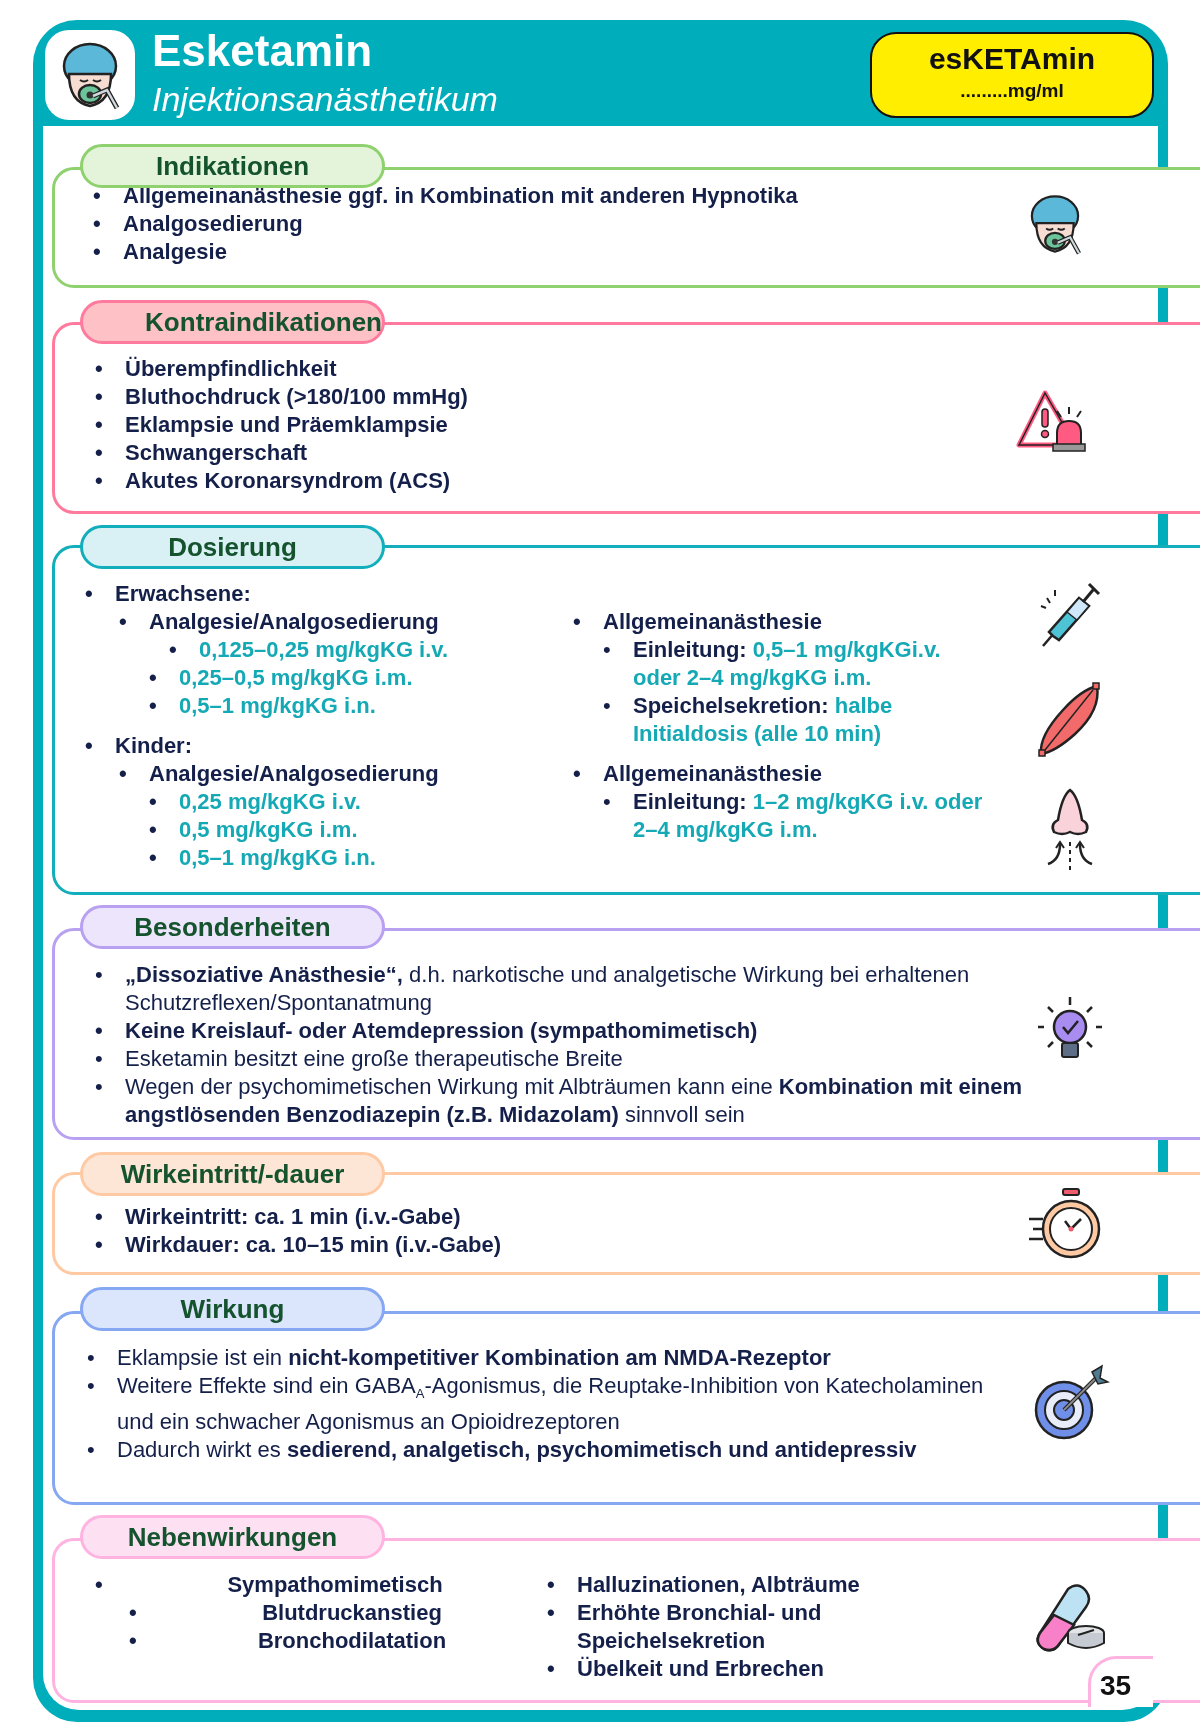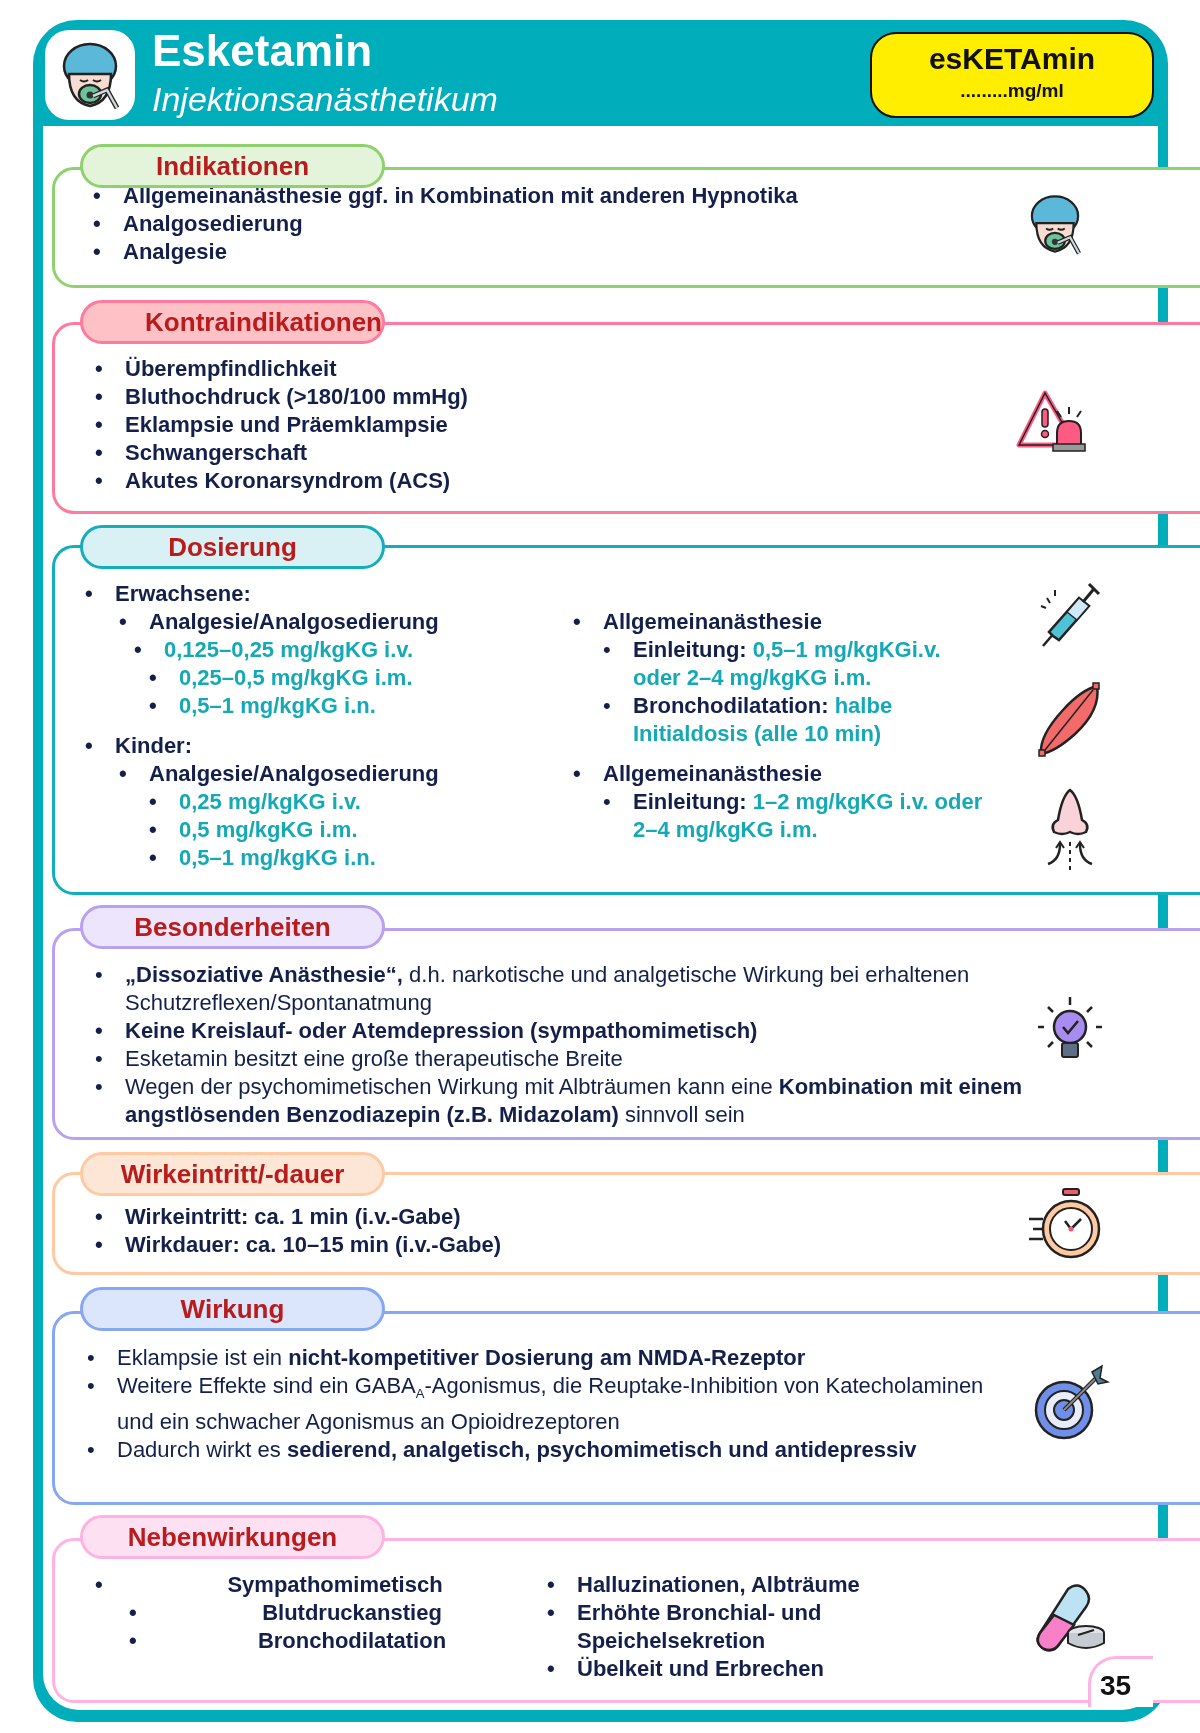--- a/index.html
+++ b/index.html
@@ -13,21 +13,21 @@
           border-radius:24px; }
   .title { position:absolute; left:152px; top:26px; font-size:44px; font-weight:bold; color:#fff; }
   .subtitle { position:absolute; left:152px; top:80px; font-size:34px; font-style:italic; color:#fff; }
   .badge { position:absolute; left:870px; top:32px; width:280px; height:82px; background:#ffee00;
            border:2px solid #111; border-radius:26px; text-align:center; color:#111; }
   .badge .b1 { font-size:30px; font-weight:bold; margin-top:8px; }
   .badge .b2 { font-size:19px; font-weight:bold; margin-top:4px; }
 
   .box { position:absolute; left:52px; width:1168px; border:3px solid; border-radius:22px; background:#fff; box-sizing:border-box; }
   .tab { position:absolute; left:80px; width:305px; height:44px; border:3px solid; border-radius:22px;
-         box-sizing:border-box; text-align:center; font-weight:bold; font-size:26px; line-height:38px; color:#b91c1c; }
+         box-sizing:border-box; text-align:center; font-weight:bold; font-size:26px; line-height:38px; color:#14532d; }
   ul { margin:0; padding:0; list-style:none; }
   li { position:relative; font-size:22px; line-height:28px; }
   li::before { content:"•"; position:absolute; left:-30px; color:#14204a; }
   .bold { font-weight:bold; }
   .teal { color:#14a9b5; font-weight:bold; }
   .light { font-weight:normal; }
   .icon { position:absolute; width:80px; height:80px; }
   .pageno { position:absolute; left:1100px; top:1670px; font-size:28px; font-weight:bold; color:#111; }
   .pagecut { position:absolute; left:1088px; top:1656px; width:62px; height:48px; background:#fff;
              border-top:3px solid #ffb3e0; border-left:3px solid #ffb3e0; border-radius:28px 0 0 0; }
@@ -95,33 +95,33 @@
       <path d="M54 20 L54 27 M66 24 L62 30 M42 24 L46 30" stroke="#222" stroke-width="2"></path>
     </svg>
   </div>
 </div>
 <div class="tab" style="top:300px;border-color:#ff7a9c;background:#fdc1c6;text-align:right;">Kontraindikationen</div>
 
 <div class="box" style="top:545px;height:350px;border-color:#13aebb;">
   <ul style="position:absolute;left:60px;top:32px;width:480px;">
     <li class="bold">Erwachsene:</li>
     <li class="bold" style="margin-left:34px;">Analgesie/Analgosedierung</li>
-    <li class="teal" style="margin-left:49px;">0,125–0,25 mg/kgKG i.v.</li>
+    <li class="teal" style="margin-left:84px;">0,125–0,25 mg/kgKG i.v.</li>
     <li class="teal" style="margin-left:64px;">0,25–0,5 mg/kgKG i.m.</li>
     <li class="teal" style="margin-left:64px;">0,5–1 mg/kgKG i.n.</li>
     <li class="bold" style="margin-top:12px;">Kinder:</li>
     <li class="bold" style="margin-left:34px;">Analgesie/Analgosedierung</li>
     <li class="teal" style="margin-left:64px;">0,25 mg/kgKG i.v.</li>
     <li class="teal" style="margin-left:64px;">0,5 mg/kgKG i.m.</li>
     <li class="teal" style="margin-left:64px;">0,5–1 mg/kgKG i.n.</li>
   </ul>
   <ul style="position:absolute;left:548px;top:60px;width:380px;">
     <li class="bold">Allgemeinanästhesie</li>
     <li style="margin-left:30px;"><span class="bold">Einleitung: </span><span class="teal">0,5–1 mg/kgKGi.v. oder 2–4 mg/kgKG i.m.</span></li>
-    <li style="margin-left:30px;"><span class="bold">Bronchodilatation: </span><span class="teal">halbe Initialdosis (alle 10 min)</span></li>
+    <li style="margin-left:30px;"><span class="bold">Speichelsekretion: </span><span class="teal">halbe Initialdosis (alle 10 min)</span></li>
     <li class="bold" style="margin-top:12px;">Allgemeinanästhesie</li>
     <li style="margin-left:30px;"><span class="bold">Einleitung: </span><span class="teal">1–2 mg/kgKG i.v. oder 2–4 mg/kgKG i.m.</span></li>
   </ul>
   <div class="icon" style="left:980px;top:28px;width:70px;height:75px;">
     <svg width="70" height="75" viewBox="0 0 70 75">
       <path d="M8 70 L20 56" stroke="#222" stroke-width="2.5"></path>
       <path d="M18 60 L14 56 L44 22 L54 30 L24 64 Z" fill="#4ec3d6" stroke="#222" stroke-width="2.5"></path>
       <path d="M32 36 L44 22 L54 30 L42 44 Z" fill="#cfe9fb" stroke="#222" stroke-width="1.5"></path>
       <path d="M48 26 L58 14 M54 8 L64 18" stroke="#222" stroke-width="3"></path>
       <path d="M12 22 l3 5 M20 14 l0 6 M6 30 l5 2" stroke="#222" stroke-width="2"></path>
@@ -177,21 +177,21 @@
       <path d="M46 44 L40 36 M46 44 L56 34" stroke="#222" stroke-width="2.5"></path>
       <circle cx="46" cy="44" r="2.5" fill="#f25b6b"></circle>
       <path d="M4 34 L18 34 M8 44 L18 44 M4 54 L18 54" stroke="#222" stroke-width="2.5"></path>
     </svg>
   </div>
 </div>
 <div class="tab" style="top:1152px;border-color:#ffcaa3;background:#fde6d6;">Wirkeintritt/-dauer</div>
 
 <div class="box" style="top:1311px;height:194px;border-color:#86a7f2;">
   <ul style="position:absolute;left:62px;top:30px;width:900px;">
-    <li><span class="light">Eklampsie ist ein </span><span class="bold">nicht-kompetitiver Dosierung am NMDA-Rezeptor</span></li>
+    <li><span class="light">Eklampsie ist ein </span><span class="bold">nicht-kompetitiver Kombination am NMDA-Rezeptor</span></li>
     <li class="light"><span>Weitere Effekte sind ein GABA</span><sub style="font-size:13px;">A</sub><span>-Agonismus, die Reuptake-Inhibition von Katecholaminen und ein schwacher Agonismus an Opioidrezeptoren</span></li>
     <li><span class="light">Dadurch wirkt es </span><span class="bold">sedierend, analgetisch, psychomimetisch und antidepressiv</span></li>
   </ul>
   <div class="icon" style="left:975px;top:50px;">
     <svg width="80" height="80" viewBox="0 0 80 80">
       <circle cx="34" cy="46" r="28" fill="#6f8fe8" stroke="#222" stroke-width="2.5"></circle>
       <circle cx="34" cy="46" r="19" fill="#e8edf9" stroke="#222" stroke-width="2"></circle>
       <circle cx="34" cy="46" r="10" fill="#6f8fe8" stroke="#222" stroke-width="2"></circle>
       <path d="M34 46 L70 10" stroke="#222" stroke-width="4"></path>
       <path d="M34 46 L70 10" stroke="#8a8a8a" stroke-width="2"></path>

